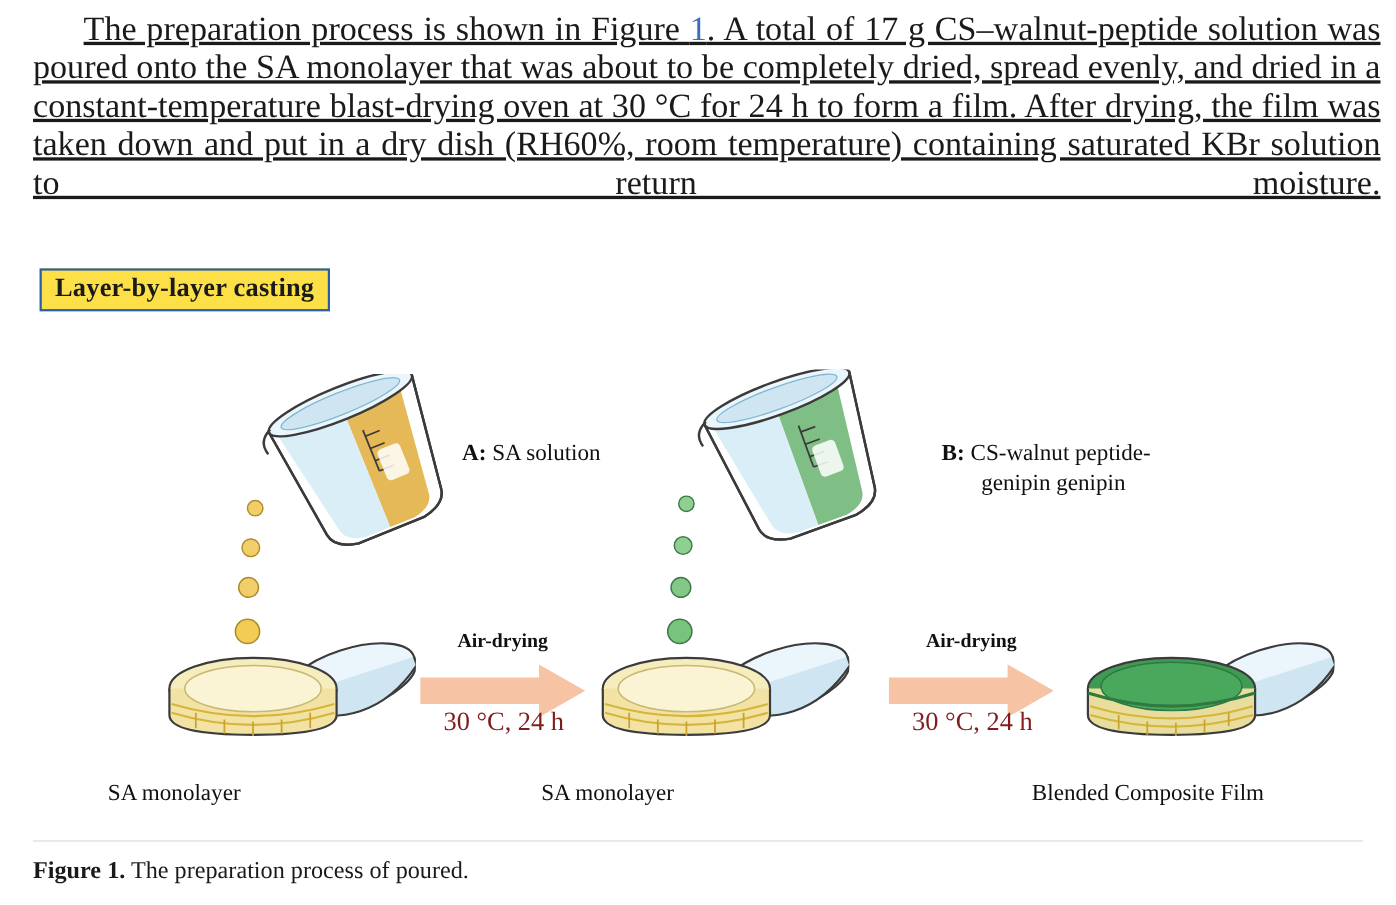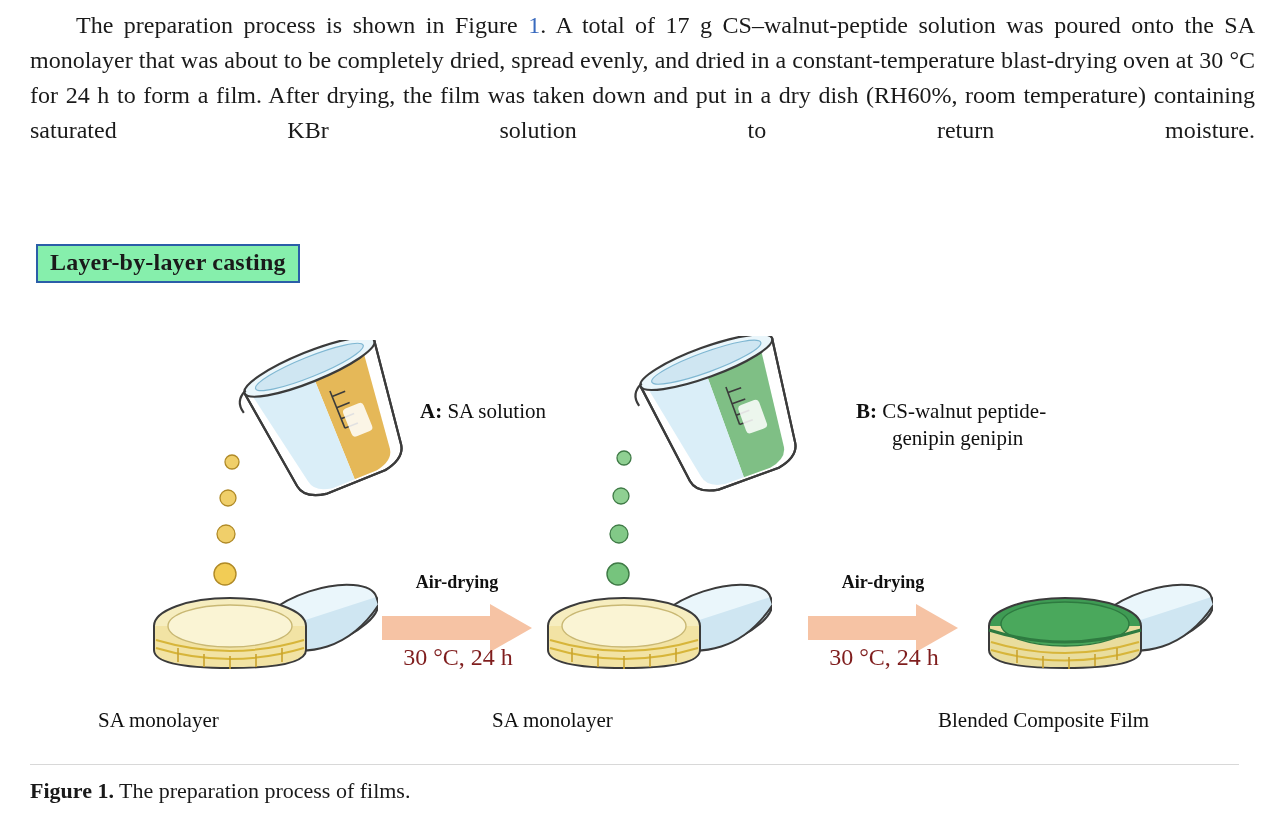--- a/index.html
+++ b/index.html
@@ -15,35 +15,36 @@
     position: relative;
     overflow: hidden;
   }
 
   
   .paragraph {
     position: absolute;
     left: 30px;
     top: 8px;
     width: 1225px;
-    font-size: 24px;
+    font-size: 31px;
     line-height: 35px;
     text-align: justify;
     text-align-last: justify;
+    text-decoration: underline;
   }
   .paragraph .indent { display: inline-block; width: 46px; }
   .fig-ref { color: #3a6bbf; }
 
   
   .label-box {
     position: absolute;
     left: 36px;
     top: 244px;
     border: 2px solid #2b5ea8;
-    background: #86efac;
+    background: #fde047;
     padding: 3px 12px 5px 12px;
     font-weight: bold;
     font-size: 24px;
     letter-spacing: .2px;
     box-shadow: 0 0 0 1px #ffffff;
   }
 
   
   .figure {
     position: absolute;
@@ -281,14 +282,14 @@
     </svg>
   </div>
 
   <div class="under-label" style="left:930px; top:408px; width:320px;">Blended Composite Film</div>
 
 </div>
 
 <div class="rule"></div>
 
 <div class="fig-caption">
-  <b>Figure 1.</b><span> The preparation process of films.</span>
+  <b>Figure 1.</b><span> The preparation process of poured.</span>
 </div>
 
 </body></html>

